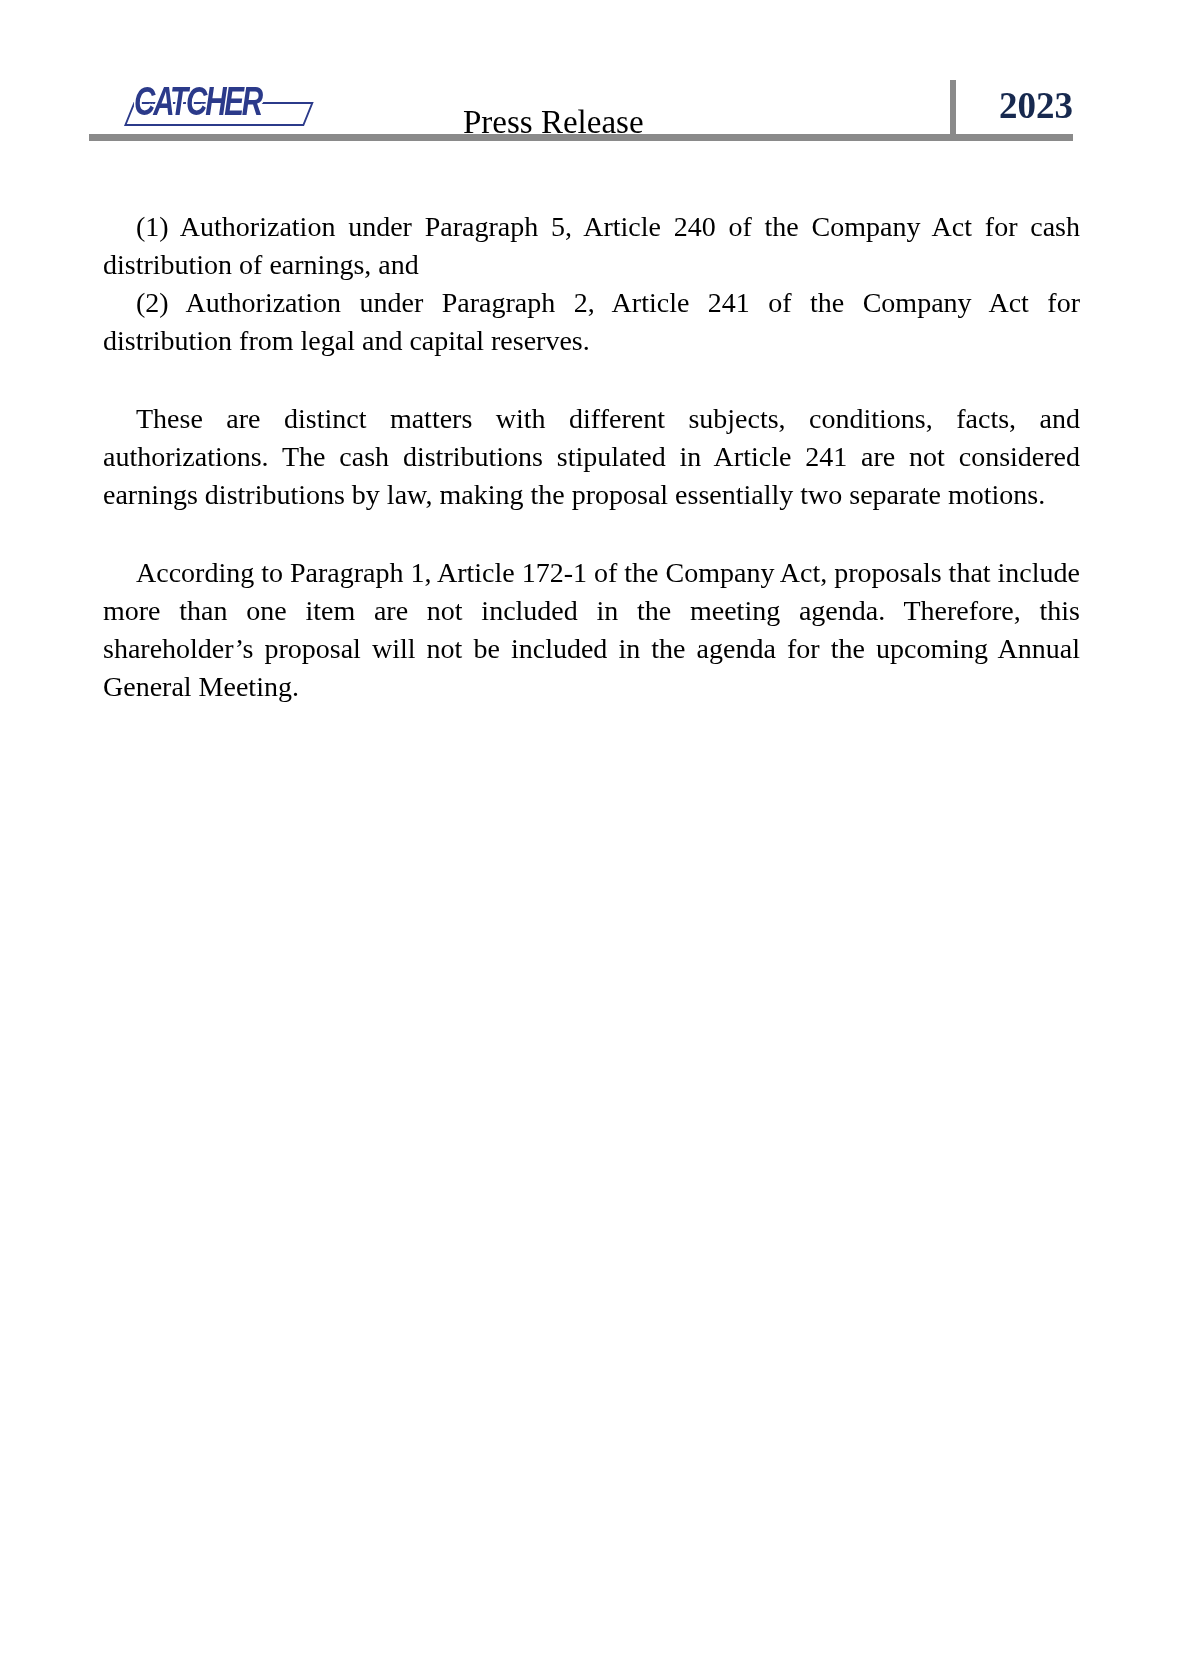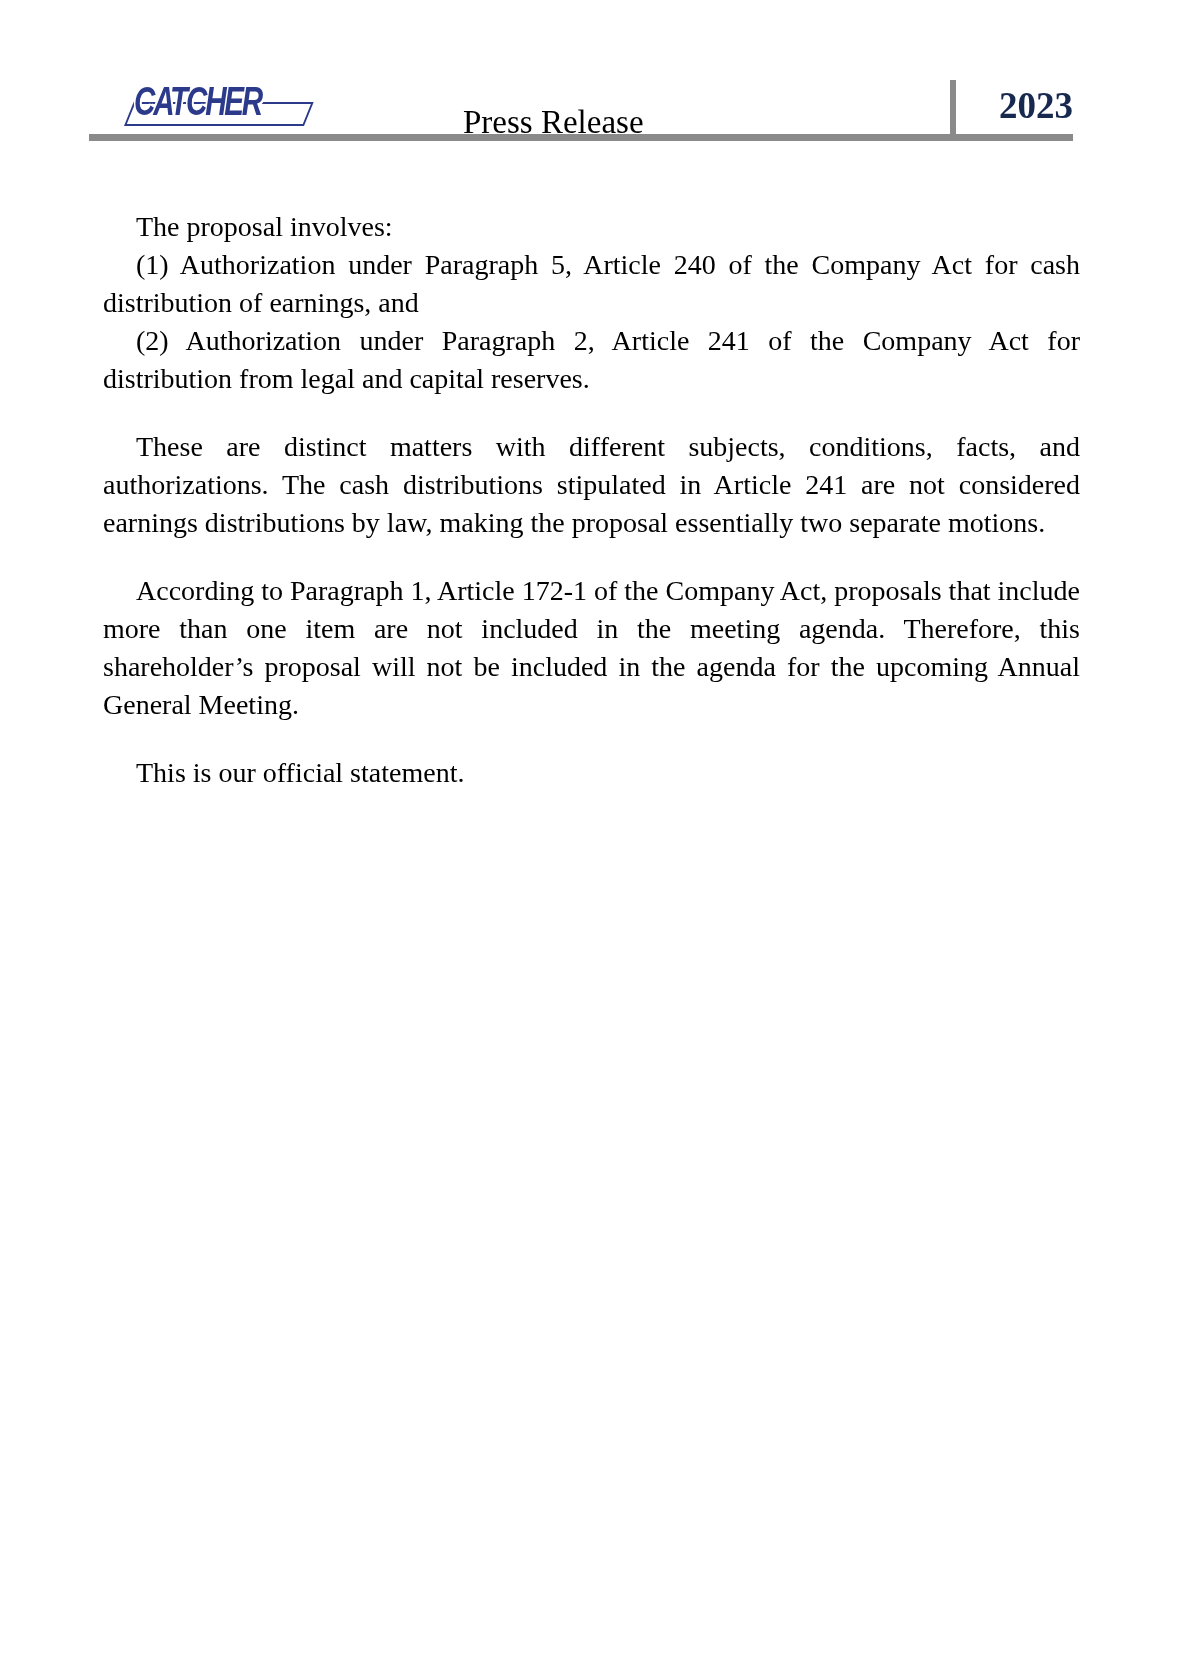--- a/index.html
+++ b/index.html
@@ -94,21 +94,21 @@
     top: 208px;
     width: 977px;
   }
   .content p {
     margin: 0;
     font-size: 28px;
     line-height: 38px;
     text-align: justify;
     text-indent: 33px;
   }
-  .content p.gap { margin-top: 30px; }
+  .content p.gap { margin-top: 40px; }
 
   
   .footer {
     position: absolute;
     left: 104px;
     top: 1514px;
     width: 969px;
     display: flex;
     align-items: center;
   }
@@ -132,22 +132,20 @@
     <div class="logo-word">CATCHER</div>
   </div>
 
   <div class="header-title">Press Release</div>
 
   <div class="header-vbar"></div>
   <div class="header-year">2023</div>
   <div class="header-rule"></div>
 
   <div class="content">
-    <p>The proposal involves:</p>
     <p>(1) Authorization under Paragraph 5, Article 240 of the Company Act for cash distribution of earnings, and</p>
     <p>(2) Authorization under Paragraph 2, Article 241 of the Company Act for distribution from legal and capital reserves.</p>
     <p class="gap">These are distinct matters with different subjects, conditions, facts, and authorizations. The cash distributions stipulated in Article 241 are not considered earnings distributions by law, making the proposal essentially two separate motions.</p>
     <p class="gap">According to Paragraph 1, Article 172-1 of the Company Act, proposals that include more than one item are not included in the meeting agenda. Therefore, this shareholder’s proposal will not be included in the agenda for the upcoming Annual General Meeting.</p>
-    <p class="gap">This is our official statement.</p>
   </div>
 
 
 </div>
 
 </body></html>

